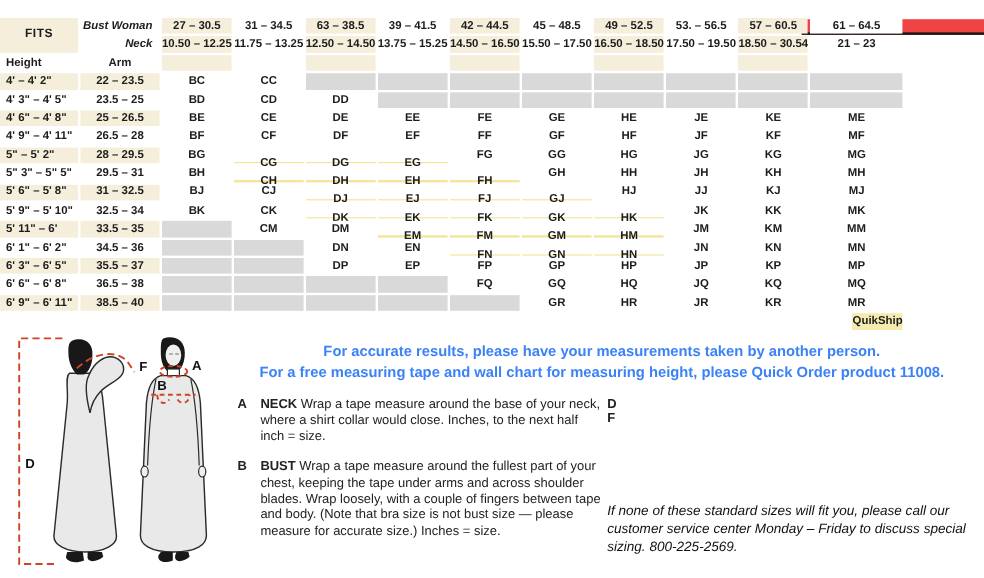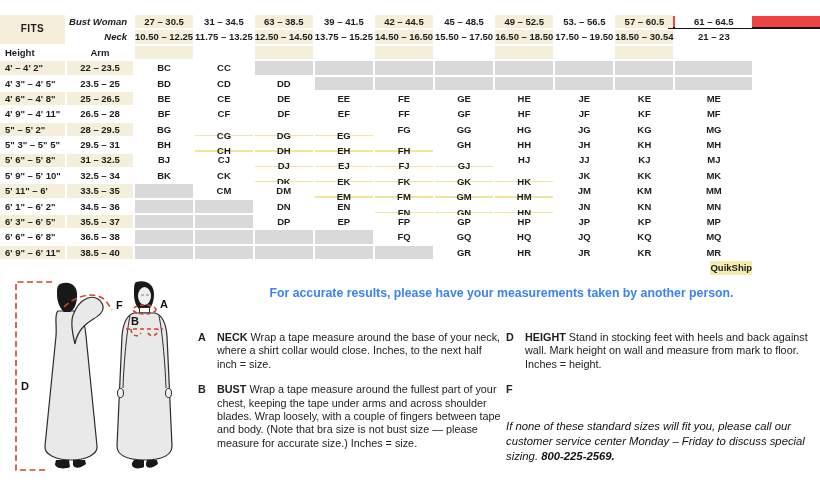--- a/index.html
+++ b/index.html
@@ -38,21 +38,21 @@
   .defs-left{position:absolute;left:198px;top:331px;width:303px;}
   .defs-right{position:absolute;left:506px;top:331px;width:312px;}
   .def{position:relative;padding-left:19px;margin-bottom:12px;
        font:10.8px/13.4px "Liberation Sans",sans-serif;color:#222;}
   .def .letter{position:absolute;left:0;top:0;font-weight:bold;}
   .def b{font-weight:bold;}
   .special{
     position:absolute;left:506px;top:419px;width:312px;
     font:italic 11.3px/14.8px "Liberation Sans",sans-serif;color:#111;
   }
-  .special b{font-weight:bold;}
+  .special b{font-weight:normal;}
   .figure{position:absolute;left:0px;top:280px;}
   svg text{font:bold 11px "Liberation Sans",sans-serif;fill:#111;}
 </style>
 </head>
 <body>
 
 <div class="title">CASSOCK–ALB—WOMAN</div>
 
 <div class="grid">
     <div class="c cream fits" style="grid-area: 1 / 1 / 3;">FITS</div>
@@ -280,24 +280,25 @@
   </g>
   <text x="21" y="110">D</text>
   <text x="116" y="29">F</text>
   <text x="160" y="28">A</text>
   <text x="131" y="45">B</text>
 </svg>
 </div>
 
 <div class="intro">
   <div>For accurate results, please have your measurements taken by another person.</div>
+  <div>For a free measuring tape and wall chart for measuring height, please Quick Order product 11008.</div>
 </div>
 
 <div class="defs-left">
     <div class="def"><span class="letter">A</span><span><b>NECK </b>Wrap a tape measure around the base of your neck, where a shirt collar would close. Inches, to the next half inch = size.</span></div>
     <div class="def"><span class="letter">B</span><span><b>BUST </b>Wrap a tape measure around the fullest part of your chest, keeping the tape under arms and across shoulder blades. Wrap loosely, with a couple of fingers between tape and body. (Note that bra size is not bust size — please measure for accurate size.) Inches = size.</span></div>
   </div>
 <div class="defs-right">
-    <div class="def"><span class="letter">D</span><span><b>HEIGHT </b>Stand in stocking feet with heels and back against wall. Mark height on wall and measure from mark to floor. Inches = height.</span></div>
+    <div class="def"><span class="letter">D</span></div>
     <div class="def"><span class="letter">F</span></div>
   </div>
 
 <div class="special"><span>If none of these standard sizes will fit you, please call our customer service center Monday – Friday to discuss special sizing.</span> <b>800-225-2569.</b></div>
 
 </body></html>

